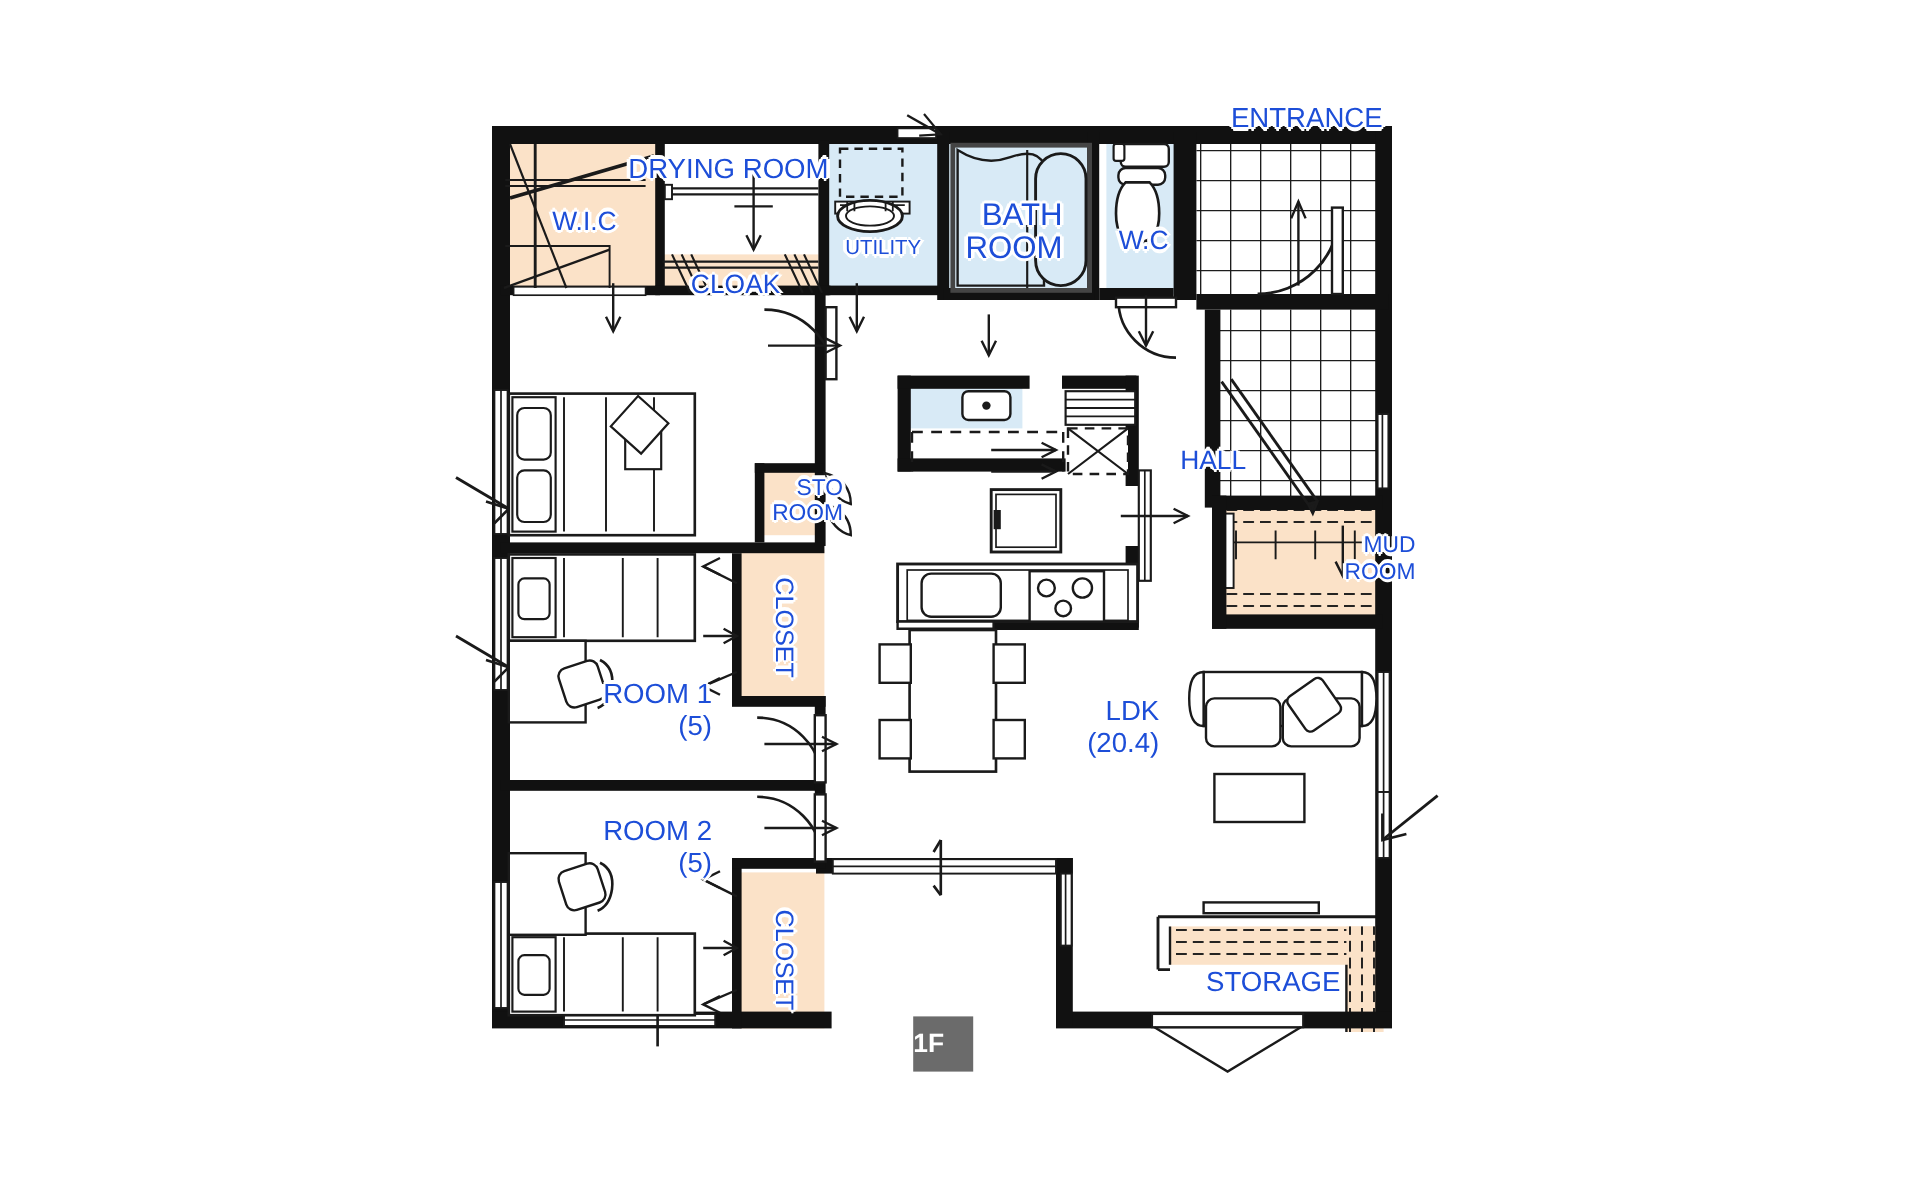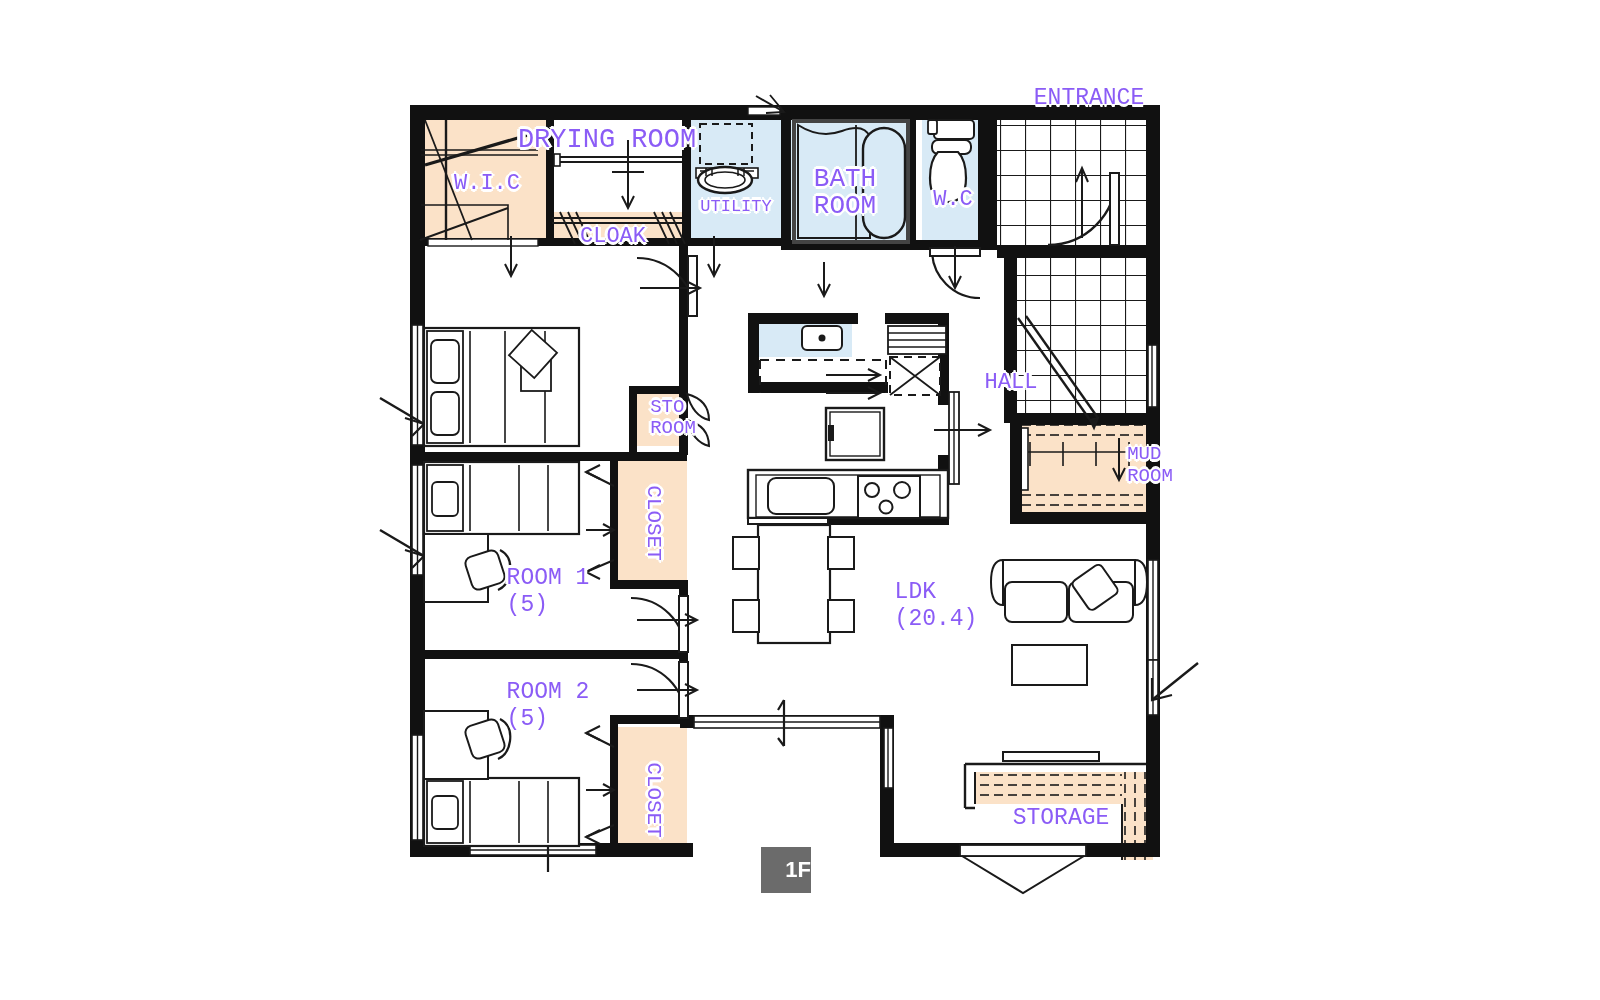--- a/index.html
+++ b/index.html
@@ -1,29 +1,29 @@
 <!DOCTYPE html>
 <html><head>
 <meta charset="utf-8">
 <title>1F Floor Plan</title>
 <style>
   html,body{margin:0;padding:0;background:#ffffff;}
   body{width:1600px;height:1000px;overflow:hidden;font-family:"Liberation Sans",sans-serif;}
   #stage{position:relative;width:1600px;height:1000px;background:#ffffff;}
   svg#plan{position:absolute;left:0;top:0;width:1600px;height:1000px;display:block;}
-  .lbl{position:absolute;font-family:Liberation Mono, monospace;color:#8b5cf6;
-       white-space:nowrap;line-height:1.05;text-align:left;
+  .lbl{position:absolute;font-family:Liberation Sans, sans-serif;color:#1d4ed8;
+       white-space:nowrap;line-height:1.05;text-align:right;
        text-shadow:
          2px 0 #fff,-2px 0 #fff,0 2px #fff,0 -2px #fff,
          1.5px 1.5px #fff,-1.5px 1.5px #fff,1.5px -1.5px #fff,-1.5px -1.5px #fff,
          3px 0 #fff,-3px 0 #fff,0 3px #fff,0 -3px #fff;
        pointer-events:none;}
   .lbl.v{writing-mode:vertical-rl;text-orientation:mixed;}
   .badge{position:absolute;background:#6b6b6b;color:#ffffff;font-weight:bold;
-         display:flex;align-items:center;justify-content:flex-end;
+         display:flex;align-items:center;justify-content:flex-start;
          font-family:"Liberation Sans",sans-serif;text-shadow:none;}
 </style>
 </head>
 <body>
 
 <div id="stage">
 
   <svg id="plan" viewBox="0 0 1600 1000">
     <defs>
 
@@ -440,21 +440,21 @@
   </svg>
 
   <div class="lbl" style="left:1089px;top:98px;transform:translate(-50%,-50%);font-size:23px;">
     <span>ENTRANCE</span>
   </div>
 
   <div class="lbl" style="left:487px;top:184px;transform:translate(-50%,-50%);font-size:22px;">
     <span>W.I.C</span>
   </div>
 
-  <div class="lbl" style="left:607px;top:140px;transform:translate(-50%,-50%);font-size:27px;">
+  <div class="lbl" style="left:607px;top:140px;transform:translate(-50%,-50%);font-size:23px;">
     <span>DRYING ROOM</span>
   </div>
 
   <div class="lbl" style="left:613px;top:237px;transform:translate(-50%,-50%);font-size:22px;">
     <span>CLOAK</span>
   </div>
 
   <div class="lbl" style="left:736px;top:207px;transform:translate(-50%,-50%);font-size:17px;">
     <span>UTILITY</span>
   </div>

